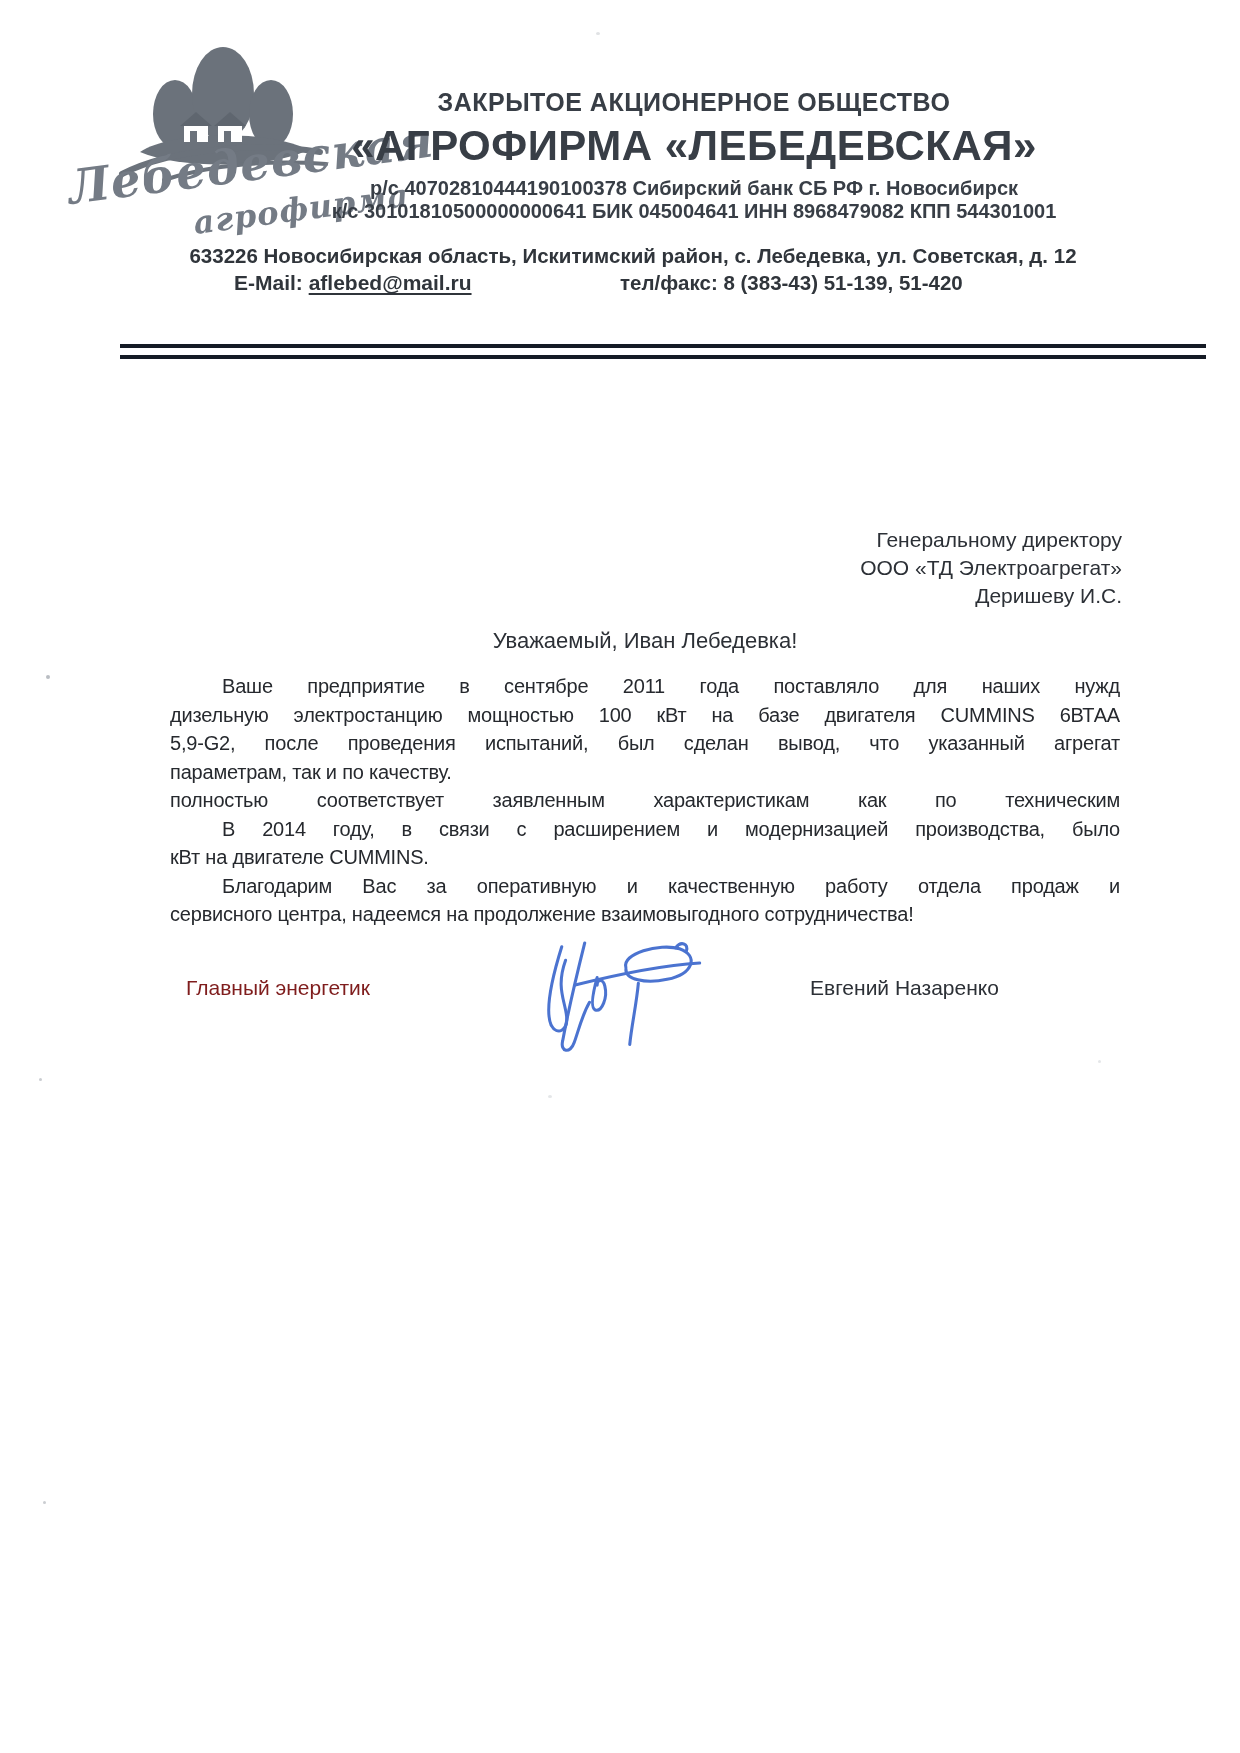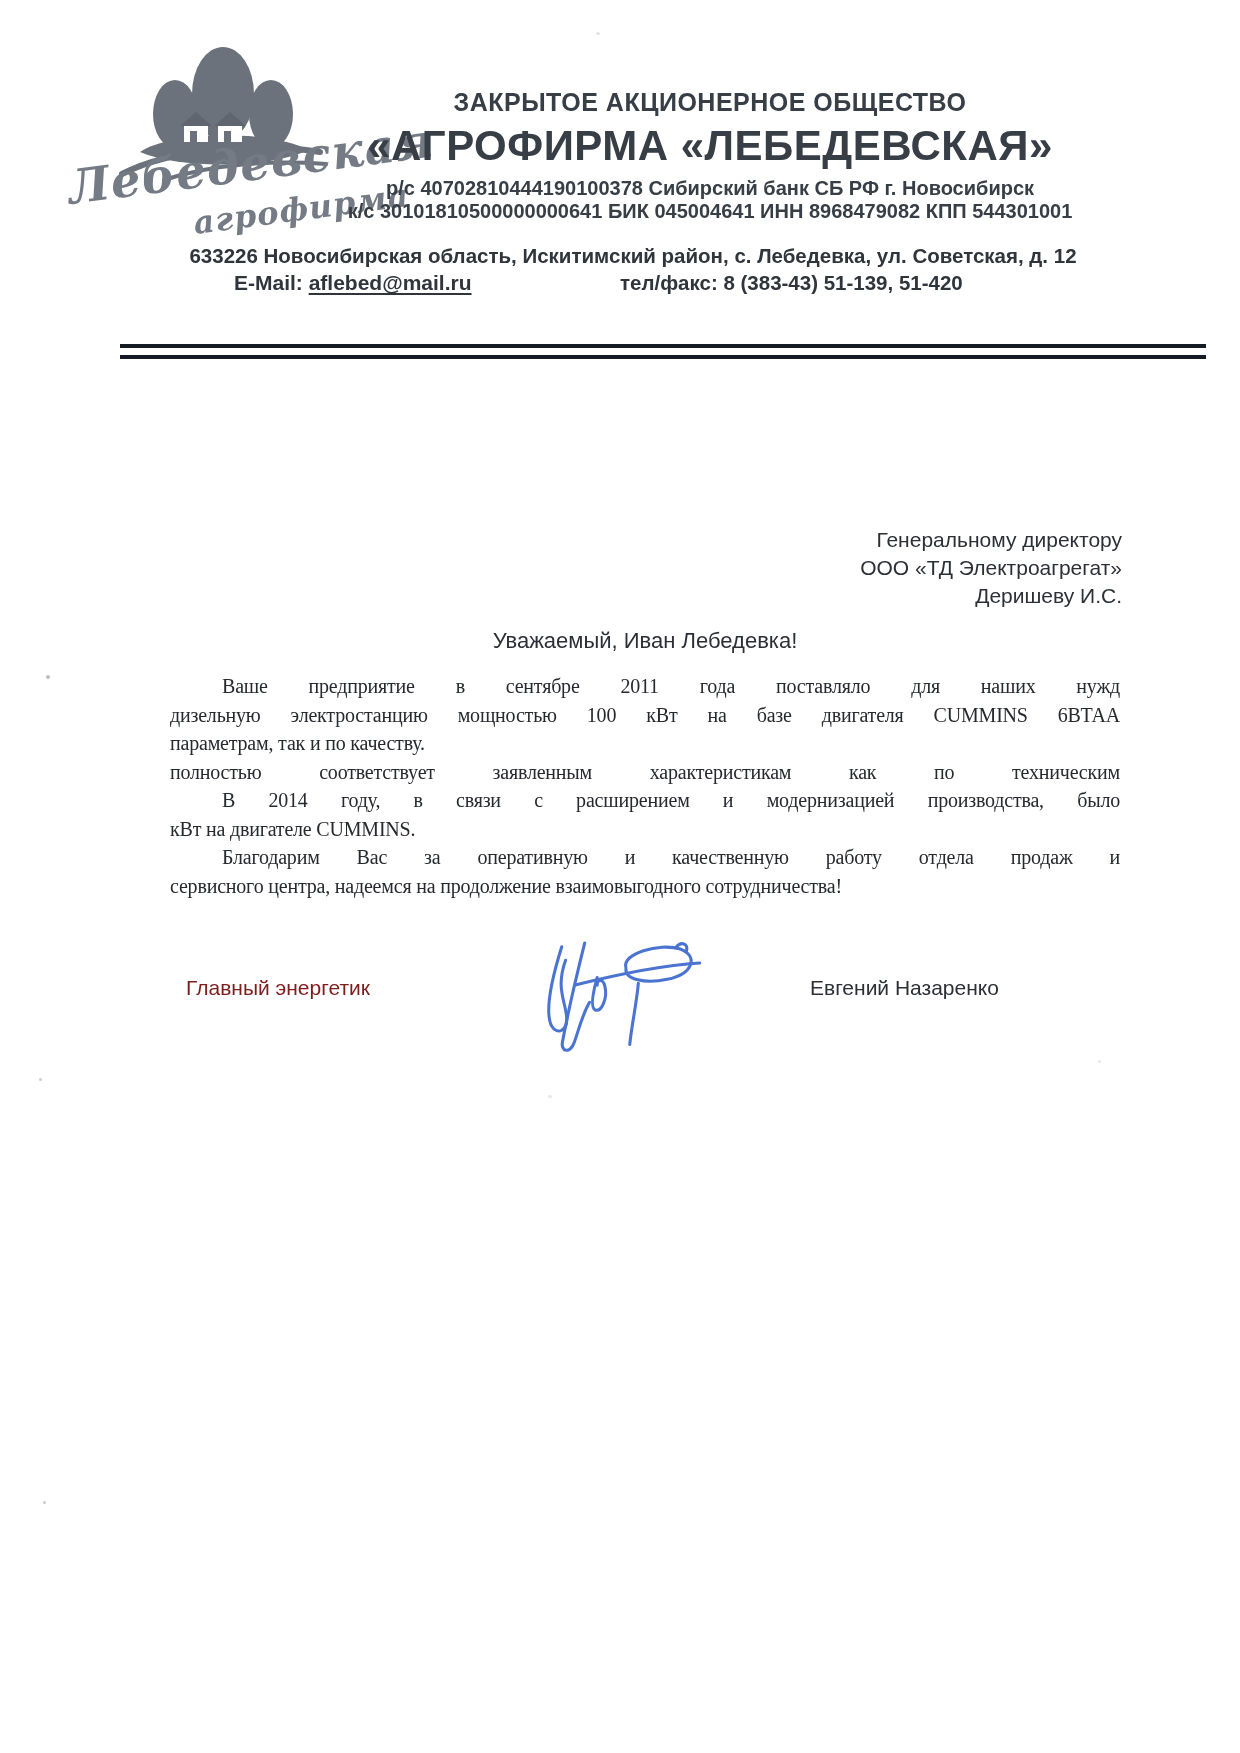--- a/index.html
+++ b/index.html
@@ -23,41 +23,41 @@
     letter-spacing:1px;white-space:nowrap;
   }
   .logo-script2{
     position:absolute;left:196px;top:204px;
     font-family:"DejaVu Serif", serif;
     font-style:italic;font-weight:bold;
     font-size:32px;color:#747b85;
     transform:rotate(-7.5deg);transform-origin:left bottom;
     letter-spacing:1px;white-space:nowrap;
   }
-  .hdr{position:absolute;left:340px;width:740px;text-align:center;color:#383e46;font-weight:bold;}
+  .hdr{position:absolute;left:324px;width:740px;text-align:center;color:#383e46;font-weight:bold;}
   .hdr-type{top:88px;font-size:25px;letter-spacing:.5px;}
   .hdr-name{top:122px;font-size:42px;letter-spacing:.5px;white-space:nowrap;}
   .hdr-acc1{top:177px;font-size:20px;}
   .hdr-acc2{top:200px;font-size:20px;}
   .addr{position:absolute;left:150px;top:244px;width:966px;text-align:center;
         font-weight:bold;font-size:20.5px;color:#30353b;white-space:nowrap;}
   .contact-email{position:absolute;left:234px;top:271px;font-weight:bold;font-size:21px;color:#30353b;}
   .contact-email a{color:#30353b;text-decoration:underline;text-decoration-thickness:2px;text-underline-offset:3px;}
   .contact-phone{position:absolute;left:620px;top:271px;font-weight:bold;font-size:20.5px;color:#30353b;}
   .rule{position:absolute;left:120px;width:1086px;height:4px;background:#151b25;}
   .rule1{top:344px;}
   .rule2{top:355px;}
   
   .recipient{position:absolute;right:118px;top:526px;width:420px;text-align:right;
              font-size:21px;line-height:28px;color:#2c3036;}
   .salutation{position:absolute;left:170px;top:628px;width:950px;text-align:center;
               font-size:22px;color:#2c3036;}
   .body-text{position:absolute;left:170px;top:672px;width:950px;
              font-size:20px;line-height:28.5px;color:#26292e;letter-spacing:-0.2px;}
-  .para{margin:0;font-family:Liberation Serif, serif;}
+  .para{margin:0;}
   .bline{text-align:justify;text-align-last:justify;}
   .bline.first{padding-left:52px;}
   .bline.last{text-align-last:left;}
   .sig-title{position:absolute;left:186px;top:976px;font-size:21px;color:#7f1d1d;}
   .sig-name{position:absolute;left:810px;top:976px;font-size:21px;color:#2c3036;}
   .sig-ink{position:absolute;left:533px;top:938px;width:182px;height:122px;}
   
   .speck{position:absolute;border-radius:50%;background:#a7acb3;}
 </style>
 </head>
@@ -111,20 +111,21 @@
     <div>ООО «ТД Электроагрегат»</div>
     <div>Деришеву И.С.</div>
   </div>
 
   <div class="salutation">Уважаемый, Иван Лебедевка!</div>
 
   <div class="body-text">
     <div class="para">
       <div class="bline first">Ваше предприятие в сентябре 2011 года поставляло для наших нужд</div>
       <div class="bline">дизельную электростанцию мощностью 100 кВт на базе двигателя CUMMINS 6ВТАА</div>
+      <div class="bline">5,9-G2, после проведения испытаний, был сделан вывод, что указанный агрегат</div>
       <div class="bline last">параметрам, так и по качеству.</div>
       <div class="bline">полностью соответствует заявленным характеристикам как по техническим</div>
     </div>
     <div class="para">
       <div class="bline first">В 2014 году, в связи с расширением и модернизацией производства, было</div>
       <div class="bline last">кВт на двигателе CUMMINS.</div>
     </div>
     <div class="para">
       <div class="bline first">Благодарим Вас за оперативную и качественную работу отдела продаж и</div>
       <div class="bline last">сервисного центра, надеемся на продолжение взаимовыгодного сотрудничества!</div>

